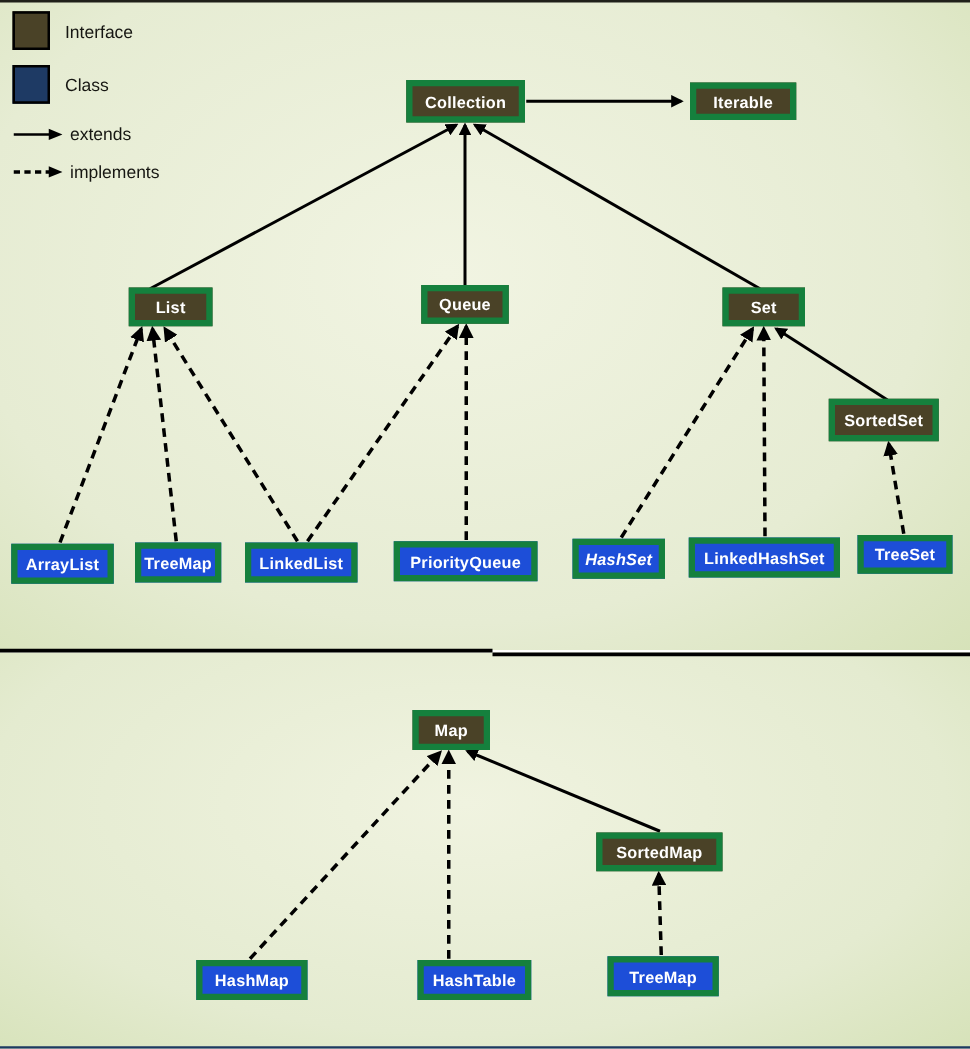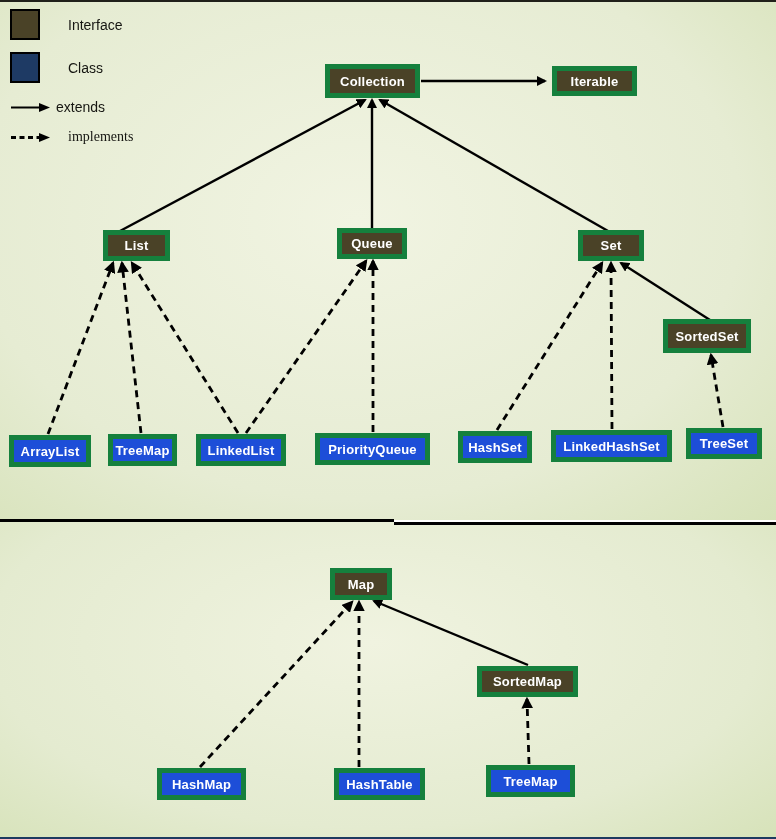--- a/index.html
+++ b/index.html
@@ -24,21 +24,21 @@
   .node {
     position:absolute; box-sizing:border-box; border:5px solid #15803d;
     color:#fff; font-weight:bold; font-size:13px; letter-spacing:0.2px;
     display:flex; align-items:center; justify-content:center;
     text-align:center; white-space:nowrap;
   }
   .node.interface { background:#4a4227; }
   .node.class { background:#1d4ed8; }
 
   .legend-row { position:absolute; left:10px; display:flex; align-items:center; }
-  .legend-label { margin-left:28px; font-size:14px; color:#161612; }
+  .legend-label { margin-left:12px; font-size:14px; color:#161612; }
   .swatch { width:30px; height:31px; box-sizing:border-box; border:2px solid #000; display:inline-block; }
   .swatch.interface { background:#4a4227; }
   .swatch.class { background:#1e3a64; }
   .arrow-swatch { display:inline-block; }
   .arrow-swatch line { stroke:#000; }
   .arrow-swatch polygon { fill:#000; }
   .arrow-swatch.solid line { stroke-width:2; }
   .arrow-swatch.dashed line { stroke-width:2.8; stroke-dasharray:5 3.5; }
 </style>
 </head>
@@ -84,21 +84,21 @@
       <div class="node interface" style="left: 325px; top: 64px; width: 95px; height: 34px;">Collection</div>
       <div class="node interface" style="left: 552px; top: 66px; width: 85px; height: 30px;">Iterable</div>
       <div class="node interface" style="left: 103px; top: 230px; width: 67px; height: 31px;">List</div>
       <div class="node interface" style="left: 337px; top: 228px; width: 70px; height: 31px;">Queue</div>
       <div class="node interface" style="left: 578px; top: 230px; width: 66px; height: 31px;">Set</div>
       <div class="node interface" style="left: 663px; top: 319px; width: 88px; height: 34px;">SortedSet</div>
       <div class="node class" style="left: 9px; top: 435px; width: 82px; height: 32px;">ArrayList</div>
       <div class="node class" style="left: 108px; top: 434px; width: 69px; height: 32px;">TreeMap</div>
       <div class="node class" style="left: 196px; top: 434px; width: 90px; height: 32px;">LinkedList</div>
       <div class="node class" style="left: 315px; top: 433px; width: 115px; height: 32px;">PriorityQueue</div>
-      <div class="node class" style="left: 458px; top: 431px; width: 74px; height: 32px;">HashSet</div>
+      <div class="node class" style="left: 458px; top: 431px; width: 74px; height: 32px; font-style: italic;">HashSet</div>
       <div class="node class" style="left: 551px; top: 430px; width: 121px; height: 32px;">LinkedHashSet</div>
       <div class="node class" style="left: 686px; top: 428px; width: 76px; height: 31px;">TreeSet</div>
       <div class="node interface" style="left: 330px; top: 568px; width: 62px; height: 32px;">Map</div>
       <div class="node interface" style="left: 477px; top: 666px; width: 101px; height: 31px;">SortedMap</div>
       <div class="node class" style="left: 157px; top: 768px; width: 89px; height: 32px;">HashMap</div>
       <div class="node class" style="left: 334px; top: 768px; width: 91px; height: 32px;">HashTable</div>
       <div class="node class" style="left: 486px; top: 765px; width: 89px; height: 32px;">TreeMap</div>
     </div>
 
   <div>
@@ -115,17 +115,17 @@
         <line x1="1" y1="6.5" x2="30" y2="6.5"></line>
         <polygon points="29,2 40,6.5 29,11"></polygon>
       </svg>
       <span class="legend-label" style="margin-left:6px;">extends</span>
     </div>
     <div class="legend-row" style="top:129px;">
       <svg class="arrow-swatch dashed" width="40" height="13">
         <line x1="1" y1="6.5" x2="30" y2="6.5"></line>
         <polygon points="29,2 40,6.5 29,11"></polygon>
       </svg>
-      <span class="legend-label" style="margin-left:18px;font-family:Liberation Serif, serif;">implements</span>
+      <span class="legend-label" style="margin-left:6px;">implements</span>
     </div>
   </div>
 
 </div>
 
 </body></html>

